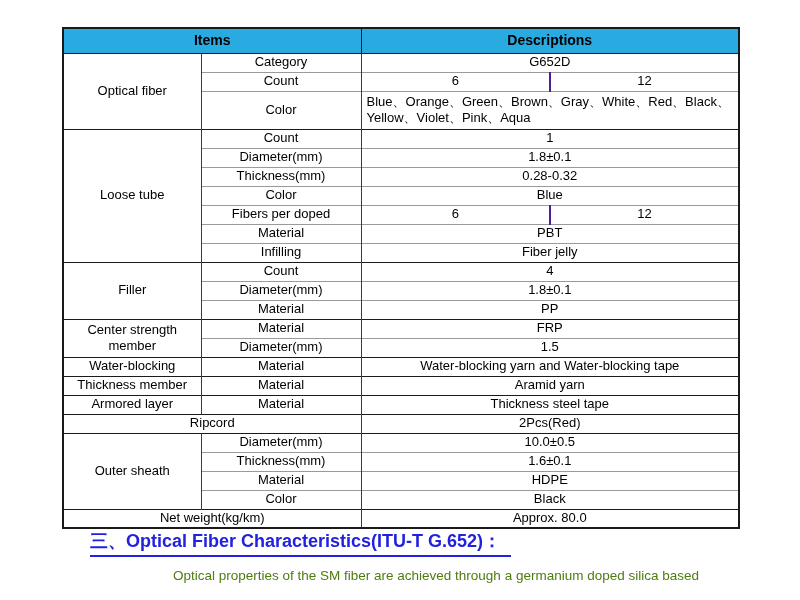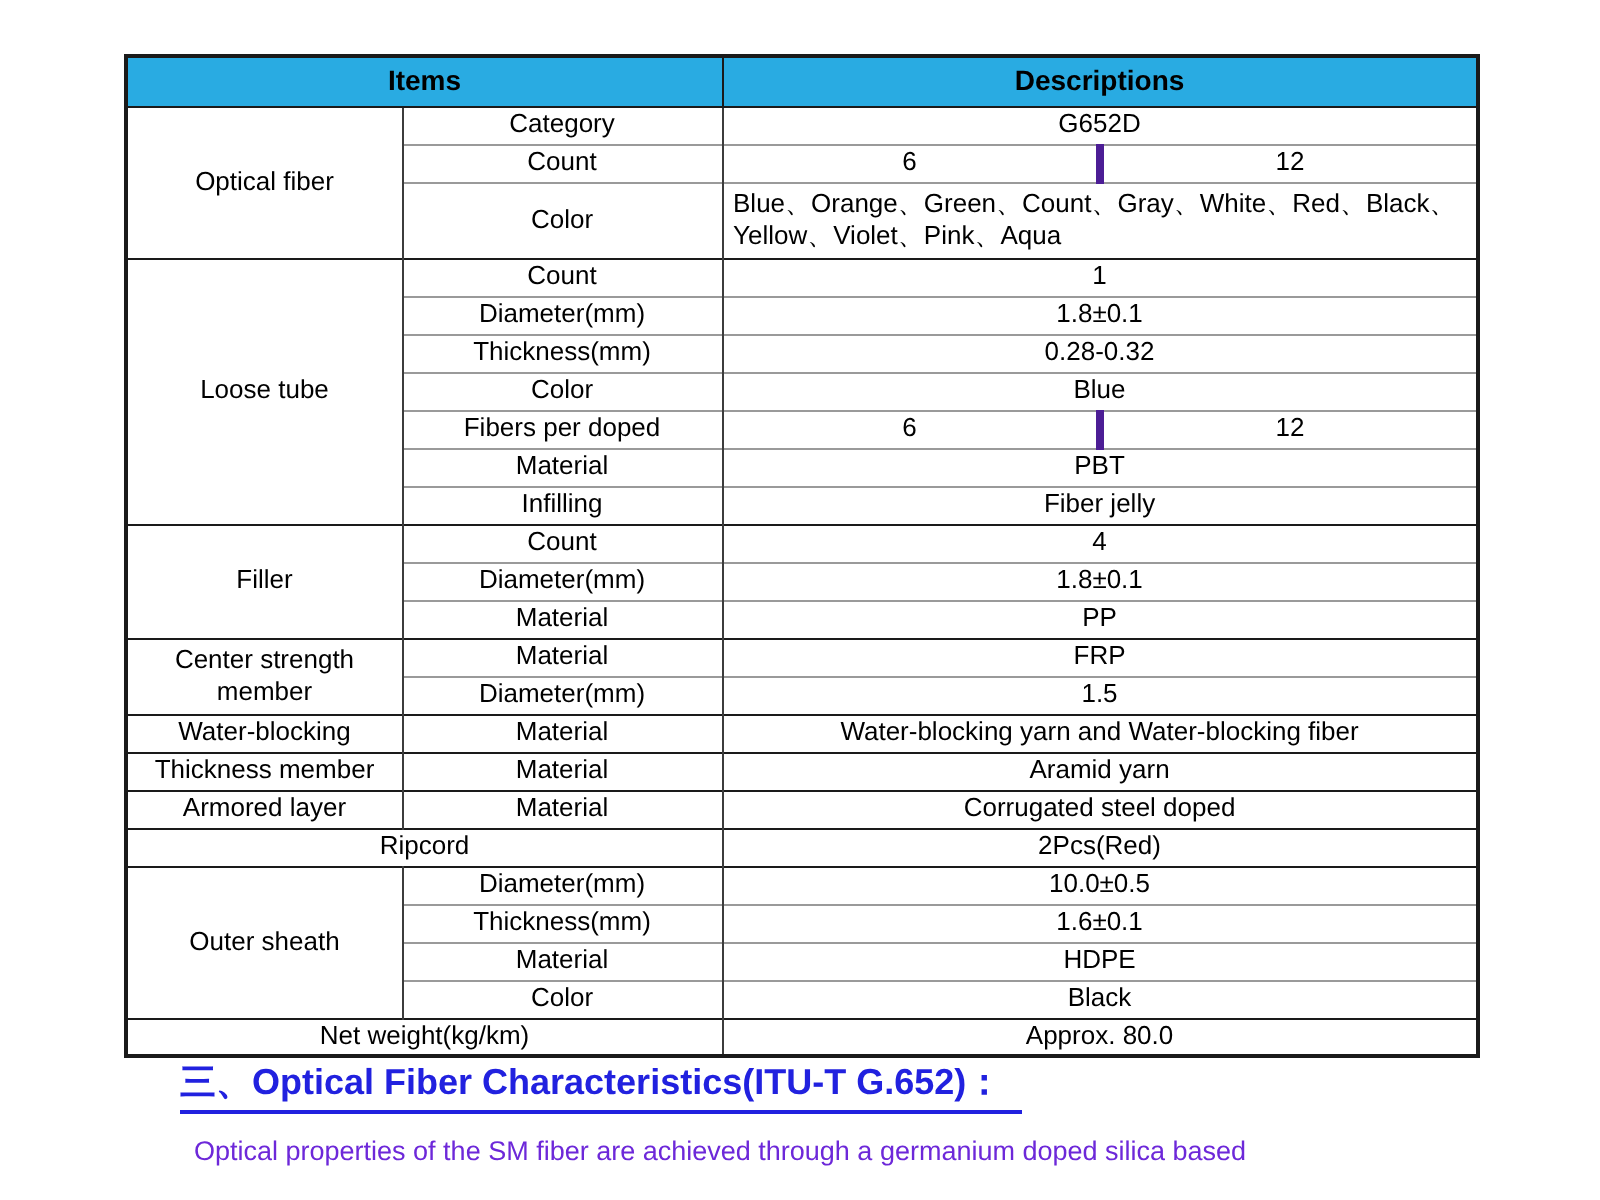--- a/index.html
+++ b/index.html
@@ -45,38 +45,39 @@
   .spec-table tbody tr{height:19px;}
   .spec-table tbody tr.tall{height:38px;}
   .spec-table tbody td{
     border-left:1px solid #3c3c3c;
     border-right:1px solid #3c3c3c;
     border-top:1px solid var(--grid-light);
   }
   .spec-table tbody tr.section-start td{
     border-top:1.5px solid var(--grid-dark);
   }
-  .spec-table tbody td.vlight{border-left:4px solid #4c1d95;}
+  .spec-table tbody td.vlight{border-left:2px solid #4c1d95;}
   .spec-table tbody td.left{text-align:left;}
 
   .footer{position:absolute;left:0;top:531px;width:699px;}
   .section-heading{
     margin:0 0 0 90px;
     display:inline-block;
     font-size:18px;
     font-weight:bold;
     color:var(--heading-color);
     border-bottom:2px solid var(--heading-color);
     padding:0 10px 2px 0;
     line-height:1.2;
   }
   .intro-paragraph{
     margin:11px 0 0 97px;
     font-size:13.5px;
-    color:#6d28d9;
+    color:#4d7c0f;
+    text-align:right;
   }
 </style>
 </head>
 <body>
 
 <div class="page">
 
   <table class="spec-table">
     <colgroup>
       <col style="width:138px">
@@ -96,21 +97,21 @@
           <td>Category</td>
           <td colspan="2">G652D</td>
         </tr>
         <tr class="">
           <td>Count</td>
           <td>6</td>
           <td class="vlight">12</td>
         </tr>
         <tr class="tall">
           <td>Color</td>
-          <td colspan="2" class="left">Blue、Orange、Green、Count、Gray、White、Red、Black、Yellow、Violet、Pink、Aqua</td>
+          <td colspan="2" class="left">Blue、Orange、Green、Brown、Gray、White、Red、Black、Yellow、Violet、Pink、Aqua</td>
         </tr>
         <tr class="section-start ">
           <td rowspan="7">Loose tube</td>
           <td>Count</td>
           <td colspan="2">1</td>
         </tr>
         <tr class="">
           <td>Diameter(mm)</td>
           <td colspan="2">1.8±0.1</td>
         </tr>
@@ -153,31 +154,31 @@
           <td>Material</td>
           <td colspan="2">FRP</td>
         </tr>
         <tr class="">
           <td>Diameter(mm)</td>
           <td colspan="2">1.5</td>
         </tr>
         <tr class="section-start ">
           <td>Water-blocking</td>
           <td>Material</td>
-          <td colspan="2">Water-blocking yarn and Water-blocking fiber</td>
+          <td colspan="2">Water-blocking yarn and Water-blocking tape</td>
         </tr>
         <tr class="section-start ">
           <td>Thickness member</td>
           <td>Material</td>
           <td colspan="2">Aramid yarn</td>
         </tr>
         <tr class="section-start ">
           <td>Armored layer</td>
           <td>Material</td>
-          <td colspan="2">Corrugated steel doped</td>
+          <td colspan="2">Thickness steel tape</td>
         </tr>
         <tr class="section-start ">
           <td colspan="2">Ripcord</td>
           <td colspan="2">2Pcs(Red)</td>
         </tr>
         <tr class="section-start ">
           <td rowspan="4">Outer sheath</td>
           <td>Diameter(mm)</td>
           <td colspan="2">10.0±0.5</td>
         </tr>

